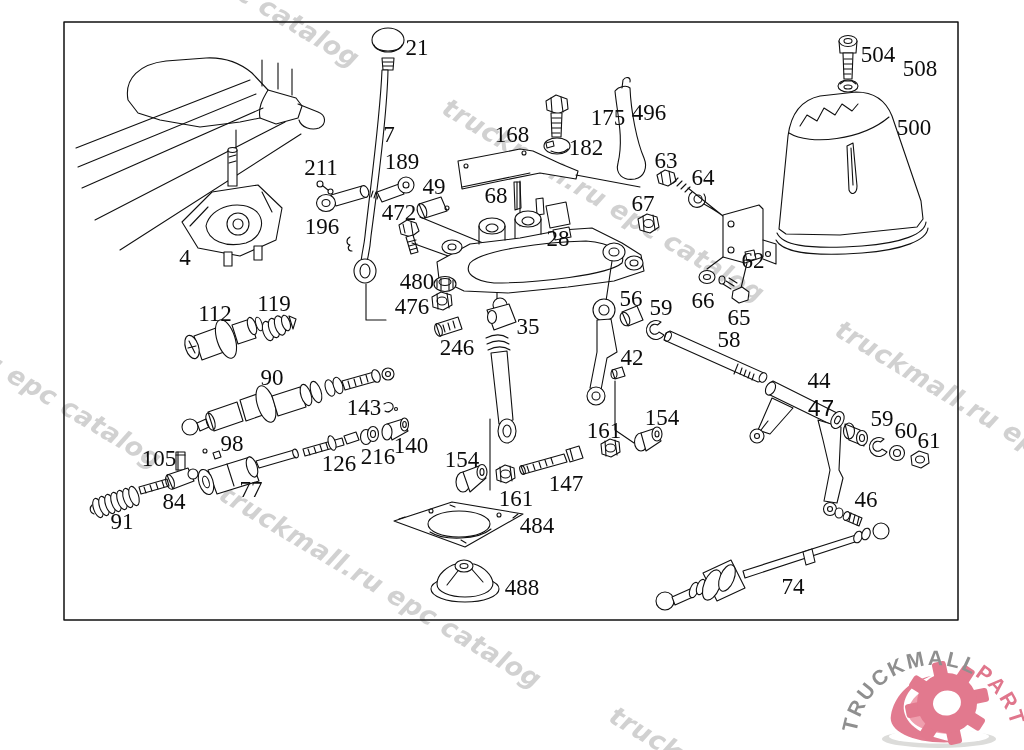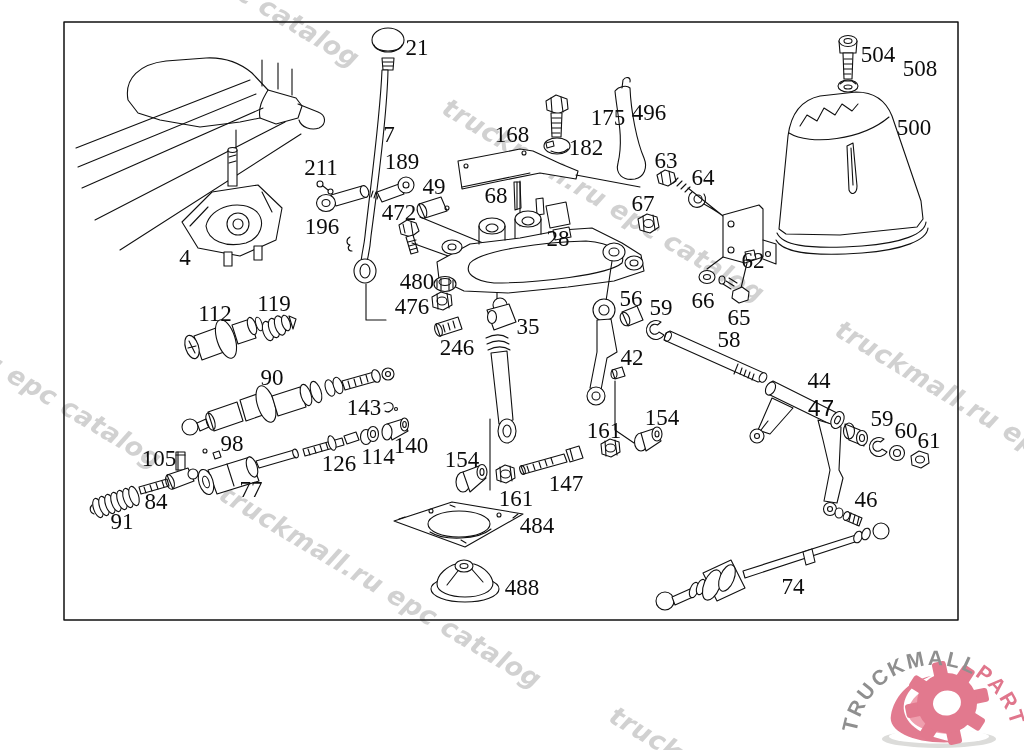--- a/index.html
+++ b/index.html
@@ -441,25 +441,25 @@
       <span class="part-label" style="left: 364px; top: 407px;">143</span>
       <span class="part-label" style="left: 821px; top: 410px; font-family: Liberation Mono, monospace;">47</span>
       <span class="part-label" style="left: 882px; top: 418px;">59</span>
       <span class="part-label" style="left: 906px; top: 430px;">60</span>
       <span class="part-label" style="left: 929px; top: 440px;">61</span>
       <span class="part-label" style="left: 232px; top: 443px;">98</span>
       <span class="part-label" style="left: 662px; top: 417px;">154</span>
       <span class="part-label" style="left: 604px; top: 430px;">161</span>
       <span class="part-label" style="left: 159px; top: 458px;">105</span>
       <span class="part-label" style="left: 339px; top: 463px;">126</span>
-      <span class="part-label" style="left: 378px; top: 456px;">114</span>
+      <span class="part-label" style="left: 378px; top: 456px;">216</span>
       <span class="part-label" style="left: 411px; top: 445px;">140</span>
       <span class="part-label" style="left: 462px; top: 459px;">154</span>
       <span class="part-label" style="left: 251px; top: 489px;">77</span>
-      <span class="part-label" style="left: 156px; top: 501px;">84</span>
+      <span class="part-label" style="left: 174px; top: 501px;">84</span>
       <span class="part-label" style="left: 566px; top: 483px;">147</span>
       <span class="part-label" style="left: 516px; top: 498px;">161</span>
       <span class="part-label" style="left: 122px; top: 521px;">91</span>
       <span class="part-label" style="left: 866px; top: 499px;">46</span>
       <span class="part-label" style="left: 537px; top: 525px;">484</span>
       <span class="part-label" style="left: 522px; top: 587px;">488</span>
       <span class="part-label" style="left: 793px; top: 586px;">74</span>
     </div>
 
   <svg id="logo-svg" viewBox="830 630 194 120">

